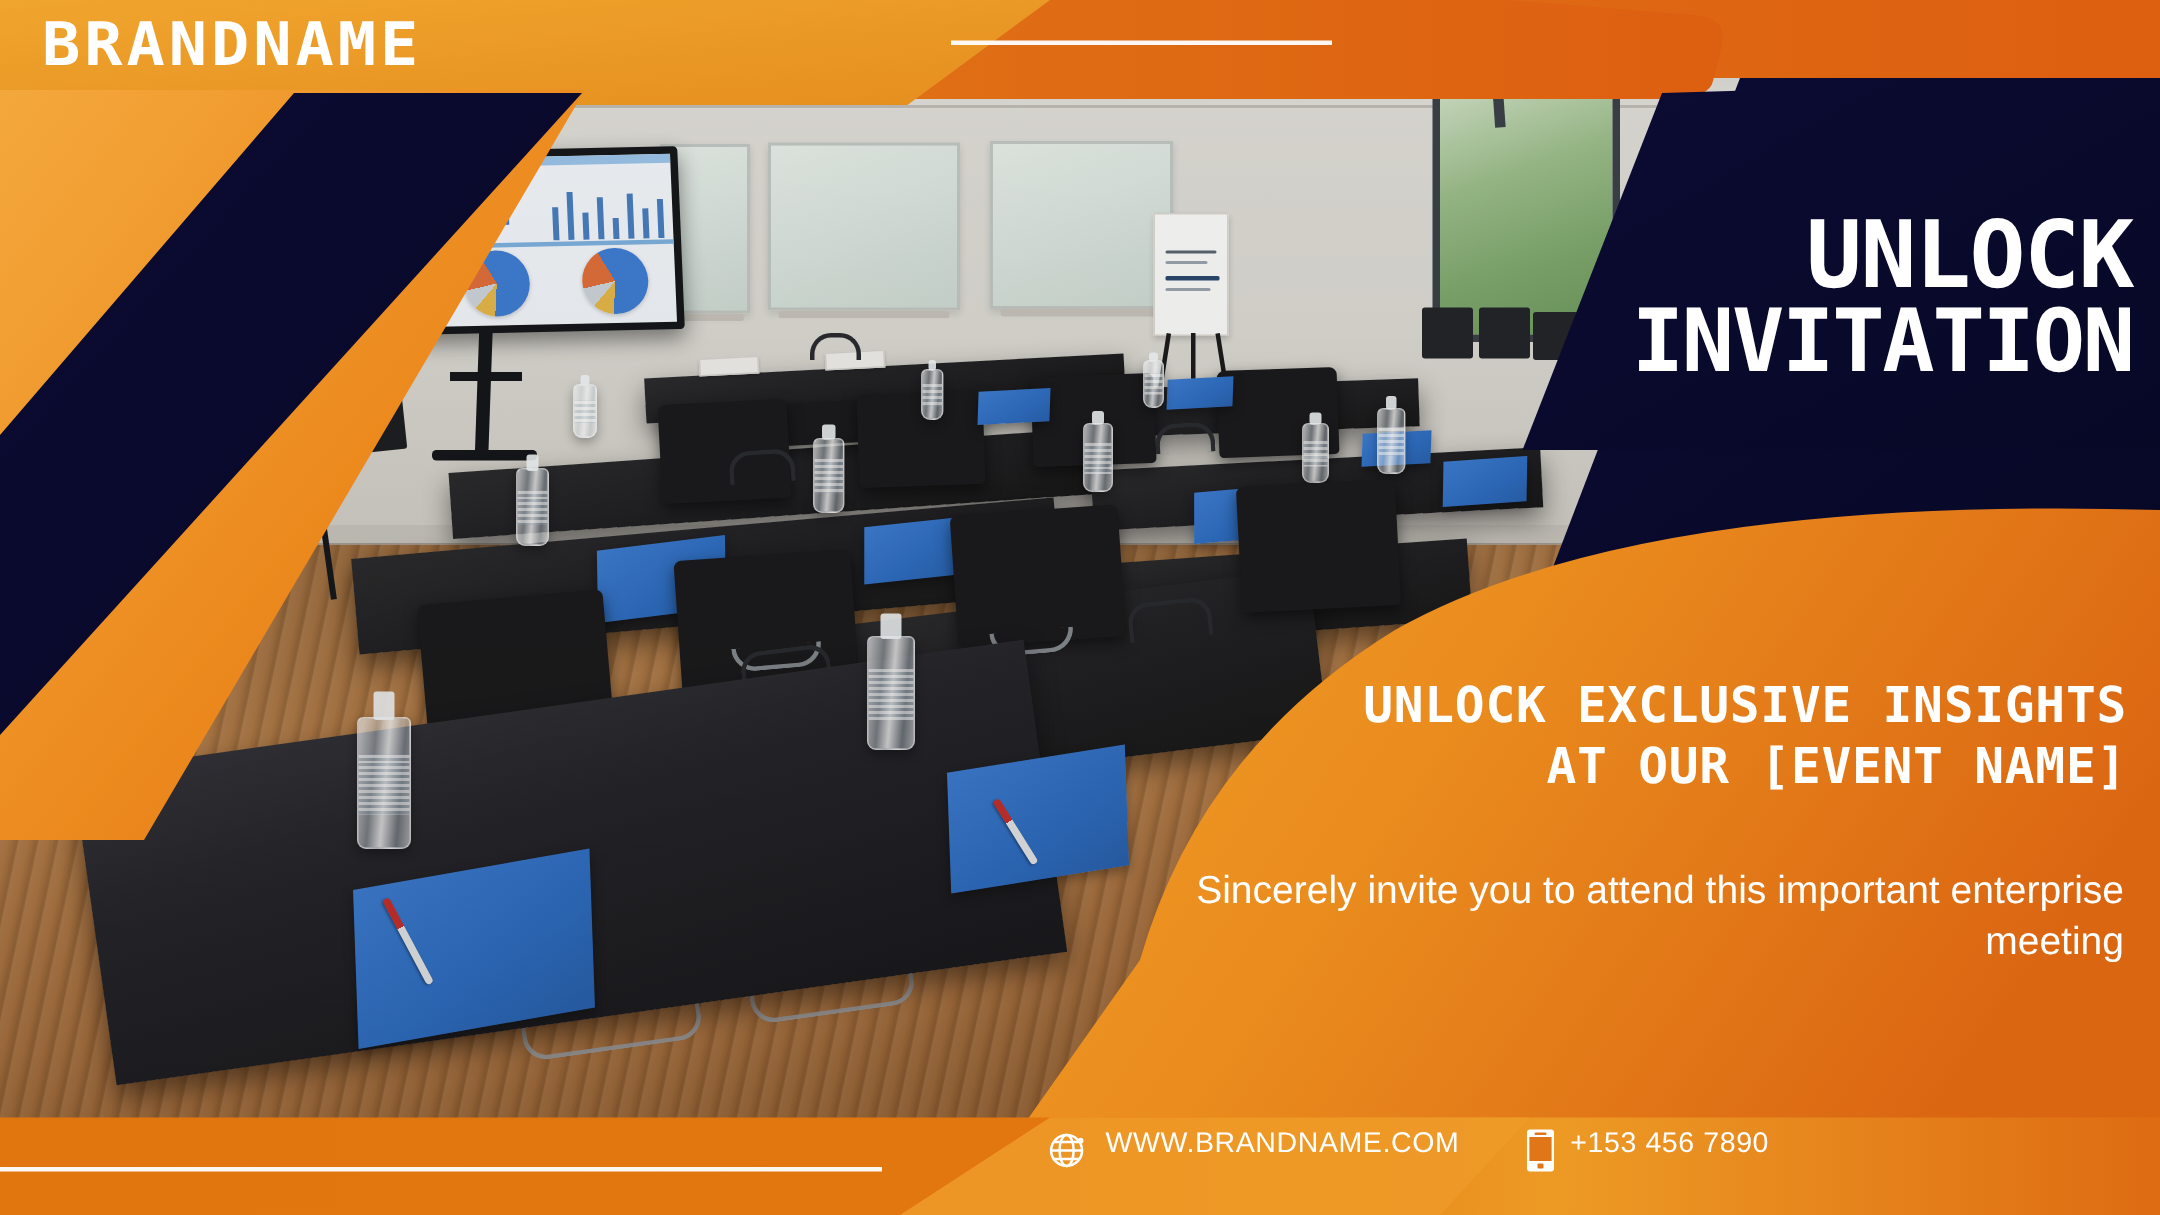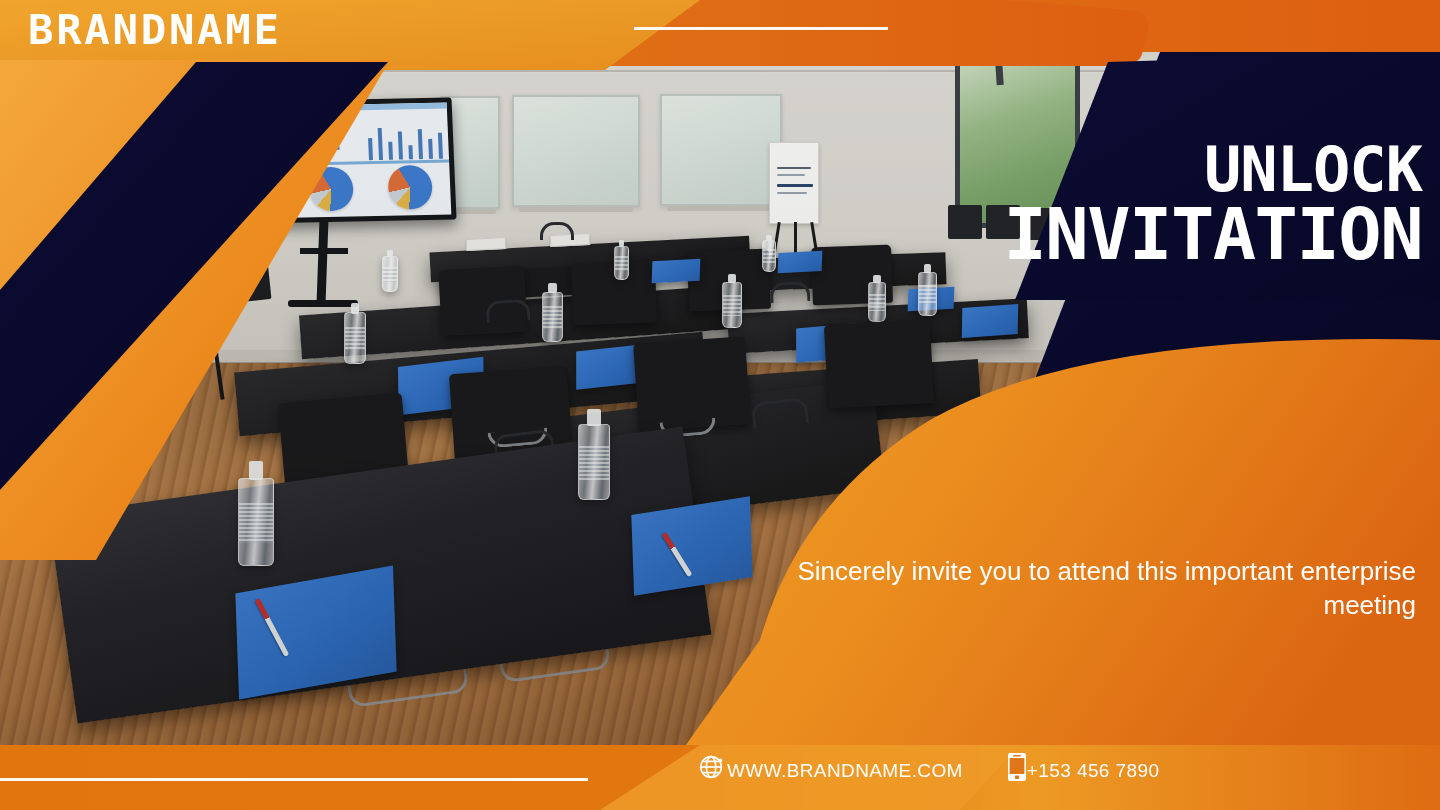--- a/index.html
+++ b/index.html
@@ -196,37 +196,37 @@
     font-family:"DejaVu Sans Mono", monospace;
     font-weight:700;font-size:40px;letter-spacing:2.5px;color:#fff;
     transform:scaleX(1.06);transform-origin:left center;
     line-height:1;
   }
   .title{
     position:absolute;right:18px;top:140px;width:470px;text-align:right;
     color:#fff;font-family:"DejaVu Sans Mono", monospace;font-weight:700;
     font-size:62px;line-height:.96;letter-spacing:-1px;
   }
-  .title .l2{display:block;font-size:72px;letter-spacing:-1.5px;}
+  .title .l2{display:block;font-size:58px;letter-spacing:-1.5px;}
   .headline{
     position:absolute;right:22px;top:450px;width:560px;text-align:right;
     color:#fff;font-family:"DejaVu Sans Mono", monospace;font-weight:700;
     font-size:33px;line-height:1.24;letter-spacing:.5px;
   }
   .headline .h2{display:block;}
   .subtext{
-    position:absolute;right:24px;top:554px;width:620px;text-align:right;
+    position:absolute;right:24px;top:576px;width:620px;text-align:right;
     color:#fff;font-size:26px;line-height:1.32;font-weight:400;
     font-family:"Liberation Sans", sans-serif;
   }
   .contact{
     position:absolute;left:697px;top:752px;display:flex;align-items:center;gap:44px;
     color:#fff;
   }
-  .citem{display:flex;align-items:flex-end;gap:0;}
+  .citem{display:flex;align-items:flex-start;gap:10px;}
   .citem .txt{font-size:19px;letter-spacing:.4px;font-family:"Liberation Sans", sans-serif;}
   .ico{width:30px;height:30px;display:block;}
   .phone-ico{width:20px;height:30px;display:block;}
 </style>
 </head>
 <body>
 
 <div class="stage">
 
   <div class="photo">
@@ -435,20 +435,24 @@
     </svg>
   </div>
 
   <div class="brand">BRANDNAME</div>
 
   <div class="title">
     <span>UNLOCK</span>
     <span class="l2">INVITATION</span>
   </div>
 
+  <div class="headline">
+    <span>UNLOCK EXCLUSIVE INSIGHTS</span>
+    <span class="h2">AT OUR  [EVENT NAME]</span>
+  </div>
 
   <div class="subtext">
     <span>Sincerely invite you to attend this important</span>
     <span>enterprise meeting</span>
   </div>
 
   <div class="contact">
     <div class="citem">
       <span class="ico">
         <svg viewBox="0 0 32 32" width="30" height="30" fill="none" stroke="#fff" stroke-width="1.8">

